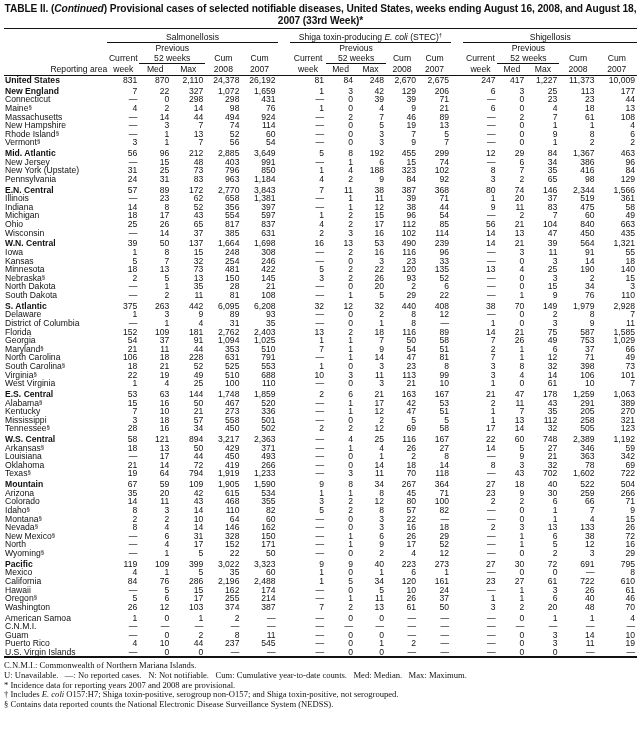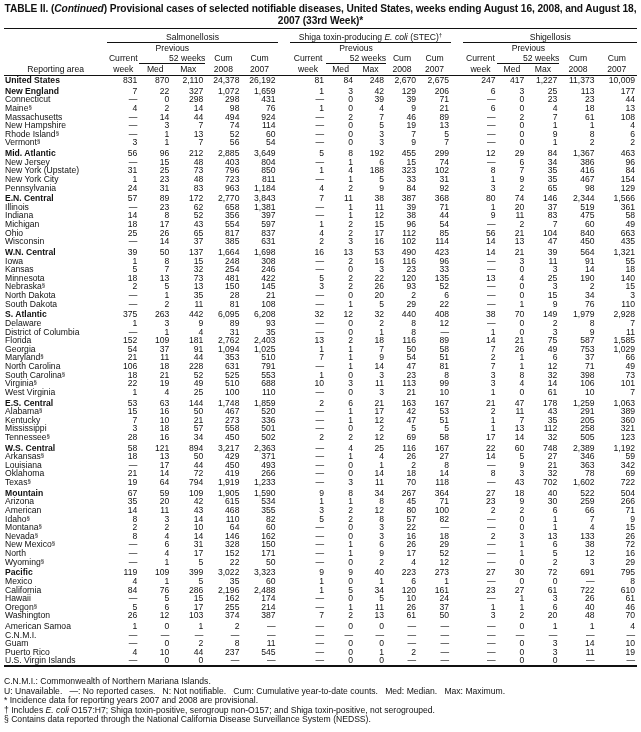--- a/index.html
+++ b/index.html
@@ -11,25 +11,25 @@
   .topline { border-top: 1.5px solid #111; margin-top: 1px; }
   th { font-weight: normal; padding: 0; line-height: 10px; }
   td { padding: 0; line-height: 8.6px; white-space: nowrap; }
   td.num { text-align: right; padding-right: 2px; }
   td.area { text-align: left; padding-left: 1px; }
   tr.region td { font-weight: bold; }
   tr.region td.num { font-weight: normal; }
   tr.gap td { padding-top: 2.2px; }
   .grp { text-align: center; border-bottom: 1px solid #111; }
   .sub { text-align: center; }
-  .sub52 { border-bottom: 1px solid #111; text-align: right; }
+  .sub52 { border-bottom: 1px solid #111; }
   .hdr-last th { border-bottom: 1.5px solid #111; padding-bottom: 1px; }
   .hdr-first th { padding-top: 3px; }
   .bottomline { border-bottom: 2px solid #111; }
-  .foot { font-size: 8.6px; line-height: 9.6px; margin-top: 10px; }
+  .foot { font-size: 8.6px; line-height: 9.6px; margin-top: 3px; font-family: Liberation Serif, serif; }
   .foot i { font-style: italic; }
   sup { font-size: 6px; vertical-align: top; line-height: 6px; }
 </style>
 </head>
 <body>
 
 <div class="wrap">
   <div class="title"><span>TABLE II. (</span><i>Continued</i><span>) Provisional cases of selected notifiable diseases, United States, weeks ending August 16, 2008, and August 18, 2007 (33rd Week)*</span></div>
 
   <div class="topline"></div>
@@ -92,21 +92,21 @@
           <th colspan="2" class="sub sub52">52 weeks</th>
           <th class="sub">Cum</th>
           <th class="sub">Cum</th>
         <th></th>
         <th class="sub">Current</th>
           <th colspan="2" class="sub sub52">52 weeks</th>
           <th class="sub">Cum</th>
           <th class="sub">Cum</th>
       </tr>
       <tr class="hdr-last">
-        <th style="text-align:center">Reporting area</th>
+        <th style="text-align:right">Reporting area</th>
         <th class="sub">week</th>
           <th class="sub">Med</th>
           <th class="sub">Max</th>
           <th class="sub">2008</th>
           <th class="sub">2007</th>
         <th></th>
         <th class="sub">week</th>
           <th class="sub">Med</th>
           <th class="sub">Max</th>
           <th class="sub">2008</th>
@@ -299,21 +299,21 @@
           <td class="num">84</td>
           <td class="num">1,367</td>
           <td class="num">463</td>
         </tr>
         <tr>
           <td class="area">New Jersey</td>
           <td class="num">—</td>
           <td class="num">15</td>
           <td class="num">48</td>
           <td class="num">403</td>
-          <td class="num">804</td>
+          <td class="num">991</td>
           <td></td>
           <td class="num">—</td>
           <td class="num">1</td>
           <td class="num">6</td>
           <td class="num">15</td>
           <td class="num">74</td>
           <td></td>
           <td class="num">—</td>
           <td class="num">6</td>
           <td class="num">34</td>
@@ -332,40 +332,20 @@
           <td class="num">4</td>
           <td class="num">188</td>
           <td class="num">323</td>
           <td class="num">102</td>
           <td></td>
           <td class="num">8</td>
           <td class="num">7</td>
           <td class="num">35</td>
           <td class="num">416</td>
           <td class="num">84</td>
-        </tr>
-        <tr>
-          <td class="area">New York City</td>
-          <td class="num">1</td>
-          <td class="num">23</td>
-          <td class="num">48</td>
-          <td class="num">723</td>
-          <td class="num">811</td>
-          <td></td>
-          <td class="num">—</td>
-          <td class="num">1</td>
-          <td class="num">5</td>
-          <td class="num">33</td>
-          <td class="num">31</td>
-          <td></td>
-          <td class="num">1</td>
-          <td class="num">9</td>
-          <td class="num">35</td>
-          <td class="num">467</td>
-          <td class="num">154</td>
         </tr>
         <tr>
           <td class="area">Pennsylvania</td>
           <td class="num">24</td>
           <td class="num">31</td>
           <td class="num">83</td>
           <td class="num">963</td>
           <td class="num">1,184</td>
           <td></td>
           <td class="num">4</td>
@@ -505,21 +485,21 @@
           <td class="num">39</td>
           <td class="num">50</td>
           <td class="num">137</td>
           <td class="num">1,664</td>
           <td class="num">1,698</td>
           <td></td>
           <td class="num">16</td>
           <td class="num">13</td>
           <td class="num">53</td>
           <td class="num">490</td>
-          <td class="num">423</td>
+          <td class="num">239</td>
           <td></td>
           <td class="num">14</td>
           <td class="num">21</td>
           <td class="num">39</td>
           <td class="num">564</td>
           <td class="num">1,321</td>
         </tr>
         <tr>
           <td class="area">Iowa</td>
           <td class="num">1</td>
@@ -891,21 +871,21 @@
           <td class="num">—</td>
           <td class="num">1</td>
           <td class="num">12</td>
           <td class="num">47</td>
           <td class="num">51</td>
           <td></td>
           <td class="num">1</td>
           <td class="num">7</td>
           <td class="num">35</td>
           <td class="num">205</td>
-          <td class="num">360</td>
+          <td class="num">270</td>
         </tr>
         <tr>
           <td class="area">Mississippi</td>
           <td class="num">3</td>
           <td class="num">18</td>
           <td class="num">57</td>
           <td class="num">558</td>
           <td class="num">501</td>
           <td></td>
           <td class="num">—</td>
@@ -1074,21 +1054,21 @@
           <td class="num">45</td>
           <td class="num">71</td>
           <td></td>
           <td class="num">23</td>
           <td class="num">9</td>
           <td class="num">30</td>
           <td class="num">259</td>
           <td class="num">266</td>
         </tr>
         <tr>
-          <td class="area">American</td>
+          <td class="area">Colorado</td>
           <td class="num">14</td>
           <td class="num">11</td>
           <td class="num">43</td>
           <td class="num">468</td>
           <td class="num">355</td>
           <td></td>
           <td class="num">3</td>
           <td class="num">2</td>
           <td class="num">12</td>
           <td class="num">80</td>
@@ -1442,15 +1422,15 @@
         </tr>
       </tbody>
   </table>
   <div class="bottomline"></div>
 
   <div class="foot">
     <div>C.N.M.I.: Commonwealth of Northern Mariana Islands.</div>
     <div style="white-space:pre">U: Unavailable.   —: No reported cases.   N: Not notifiable.   Cum: Cumulative year-to-date counts.   Med: Median.   Max: Maximum.</div>
     <div>* Incidence data for reporting years 2007 and 2008 are provisional.</div>
     <div><span>† Includes </span><i>E. coli</i><span> O157:H7; Shiga toxin-positive, serogroup non-O157; and Shiga toxin-positive, not serogrouped.</span></div>
-    <div>§ Contains data reported through the National California Disease Surveillance System (NEDSS).</div>
+    <div>§ Contains data reported counts the National Electronic Disease Surveillance System (NEDSS).</div>
   </div>
 </div>
 
 </body></html>

